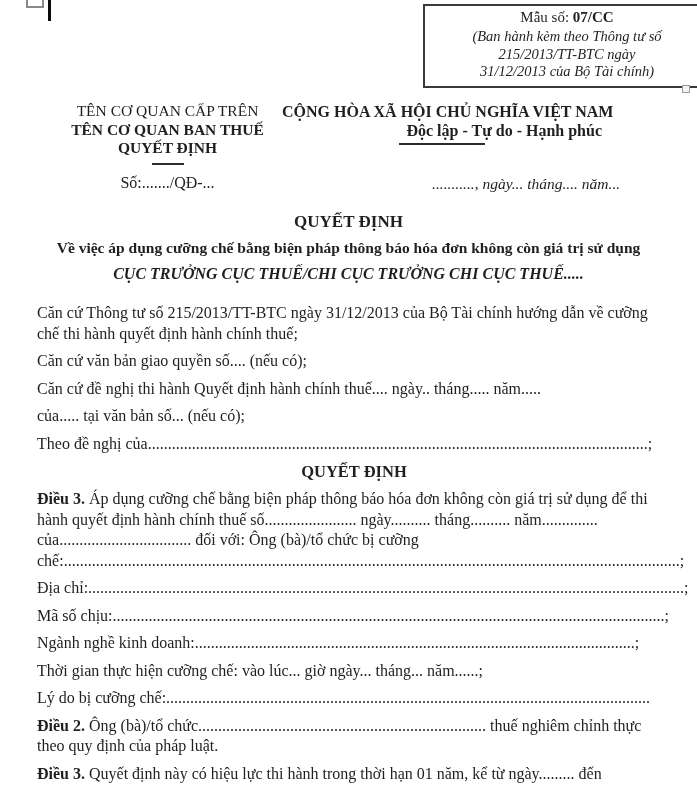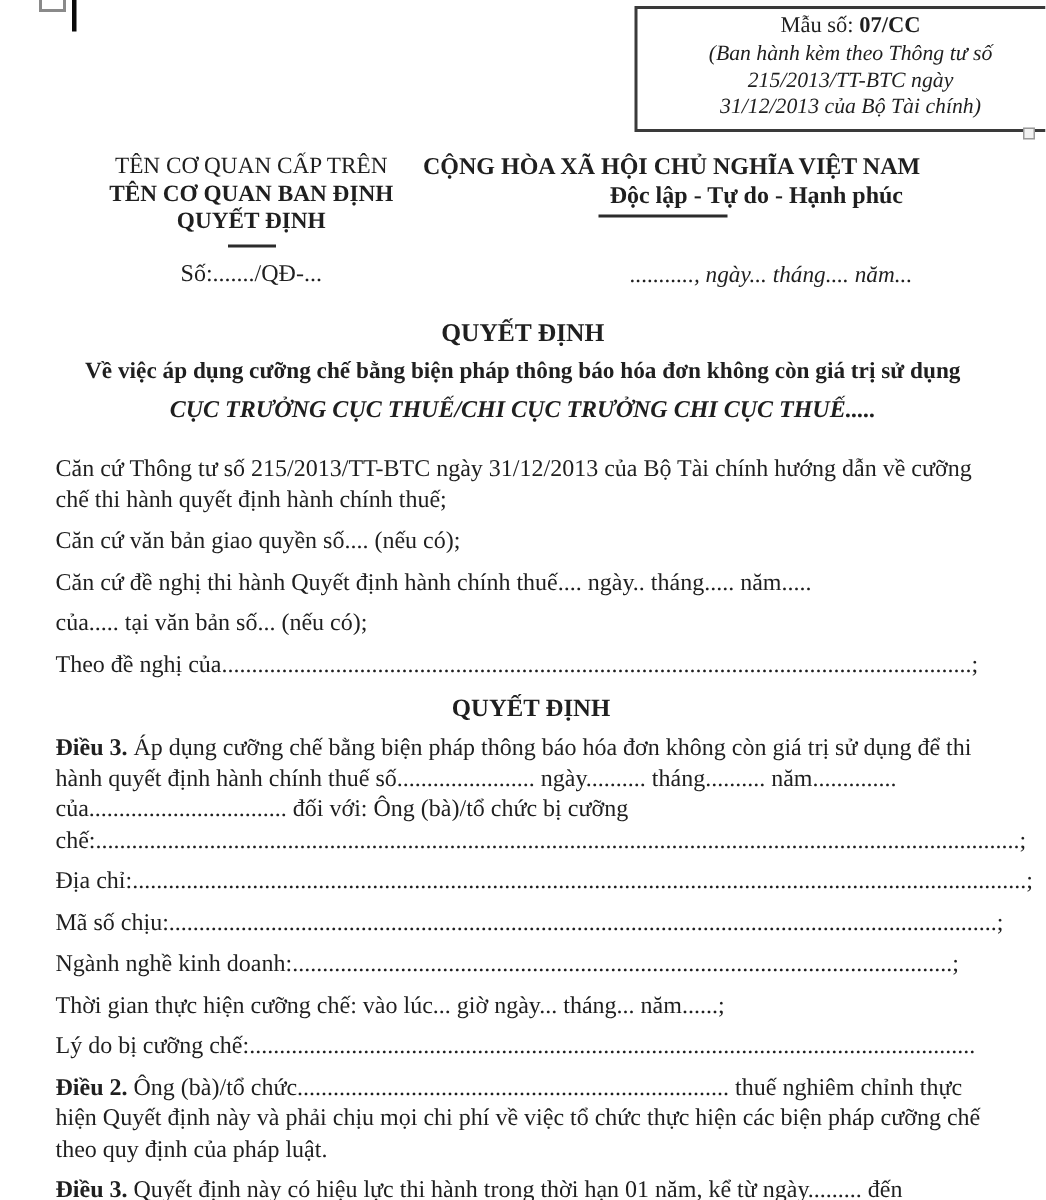--- a/index.html
+++ b/index.html
@@ -27,21 +27,21 @@
   
   .col-left{position:absolute;left:35px;top:102px;width:265px;text-align:center;}
   .col-left .l1{font-size:15.5px;line-height:18.5px;}
   .col-left .l2,.col-left .l3{font-size:15.5px;line-height:18.5px;font-weight:bold;}
   .divider-left{width:32px;border-top:2px solid #2b2b2b;margin:5px auto 0;}
   .col-left .number{font-size:16px;margin-top:9px;}
   .col-right{position:absolute;left:282px;top:102px;width:320px;text-align:center;}
   .col-right .r1{font-size:16px;line-height:19px;font-weight:bold;white-space:nowrap;}
   .col-right .r2{font-size:16px;line-height:20px;font-weight:bold;text-align:right;}
   .divider-right{width:86px;border-top:2px solid #2b2b2b;margin:2px auto 0;}
-  .date-line{position:absolute;left:420px;top:175px;font-style:italic;font-size:15.5px;white-space:nowrap;}
+  .date-line{position:absolute;left:432px;top:175px;font-style:italic;font-size:15.5px;white-space:nowrap;}
   
   .title-block{position:absolute;left:0;top:212px;width:697px;text-align:center;}
   .title-block .t1{font-size:17px;font-weight:bold;line-height:20px;}
   .title-block .t2{font-size:15.5px;font-weight:bold;margin-top:7px;white-space:nowrap;}
   .title-block .t3{font-size:16px;font-weight:bold;margin-top:8px;font-style:italic;}
   
   .body-block{position:absolute;left:37px;top:296px;width:634px;font-size:16px;}
   .ln{line-height:20.5px;white-space:nowrap;}
   .ps{margin-top:7px;}
   .ln b{font-weight:bold;}
@@ -60,21 +60,21 @@
     <div class="fb-note">
       <div>(Ban hành kèm theo Thông tư số</div>
       <div>215/2013/TT-BTC ngày</div>
       <div>31/12/2013 của Bộ Tài chính)</div>
     </div>
   </div>
   <div class="box-resize-handle"></div>
 
   <div class="col-left">
     <div class="l1">TÊN CƠ QUAN CẤP TRÊN</div>
-    <div class="l2">TÊN CƠ QUAN BAN ĐỊNH</div>
+    <div class="l2">TÊN CƠ QUAN BAN THUẾ</div>
     <div class="l3">QUYẾT ĐỊNH</div>
     <div class="divider-left"></div>
     <div class="number">Số:......./QĐ-...</div>
   </div>
 
   <div class="col-right">
     <div class="r1">CỘNG HÒA XÃ HỘI CHỦ NGHĨA VIỆT NAM</div>
     <div class="r2">Độc lập - Tự do - Hạnh phúc</div>
     <div class="divider-right"></div>
   </div>
@@ -97,19 +97,18 @@
     <div class="ln ps"><b>Điều 3.</b><span> Áp dụng cưỡng chế bằng biện pháp thông báo hóa đơn không còn giá trị sử dụng để thi</span></div>
     <div class="ln"><b></b><span>hành quyết định hành chính thuế số....................... ngày.......... tháng.......... năm..............</span></div>
     <div class="ln"><b></b><span>của................................. đối với: Ông (bà)/tổ chức bị cưỡng</span></div>
     <div class="ln"><b></b><span>chế:..........................................................................................................................................................;</span></div>
     <div class="ln ps"><b></b><span>Địa chỉ:.....................................................................................................................................................;</span></div>
     <div class="ln ps"><b></b><span>Mã số chịu:..........................................................................................................................................;</span></div>
     <div class="ln ps"><b></b><span>Ngành nghề kinh doanh:..............................................................................................................;</span></div>
     <div class="ln ps"><b></b><span>Thời gian thực hiện cưỡng chế: vào lúc... giờ ngày... tháng... năm......;</span></div>
     <div class="ln ps"><b></b><span>Lý do bị cưỡng chế:.........................................................................................................................</span></div>
     <div class="ln ps"><b>Điều 2.</b><span> Ông (bà)/tổ chức........................................................................ thuế nghiêm chỉnh thực</span></div>
-    <div class="ln"><b></b><span>hiện Quyết định này và phải chịu mọi chi phí về việc tổ chức thực hiện các biện pháp cưỡng chế</span></div>
     <div class="ln"><b></b><span>theo quy định của pháp luật.</span></div>
     <div class="ln ps"><b>Điều 3.</b><span> Quyết định này có hiệu lực thi hành trong thời hạn 01 năm, kể từ ngày......... đến</span></div>
 
   </div>
 
 </div>
 
 </body></html>

